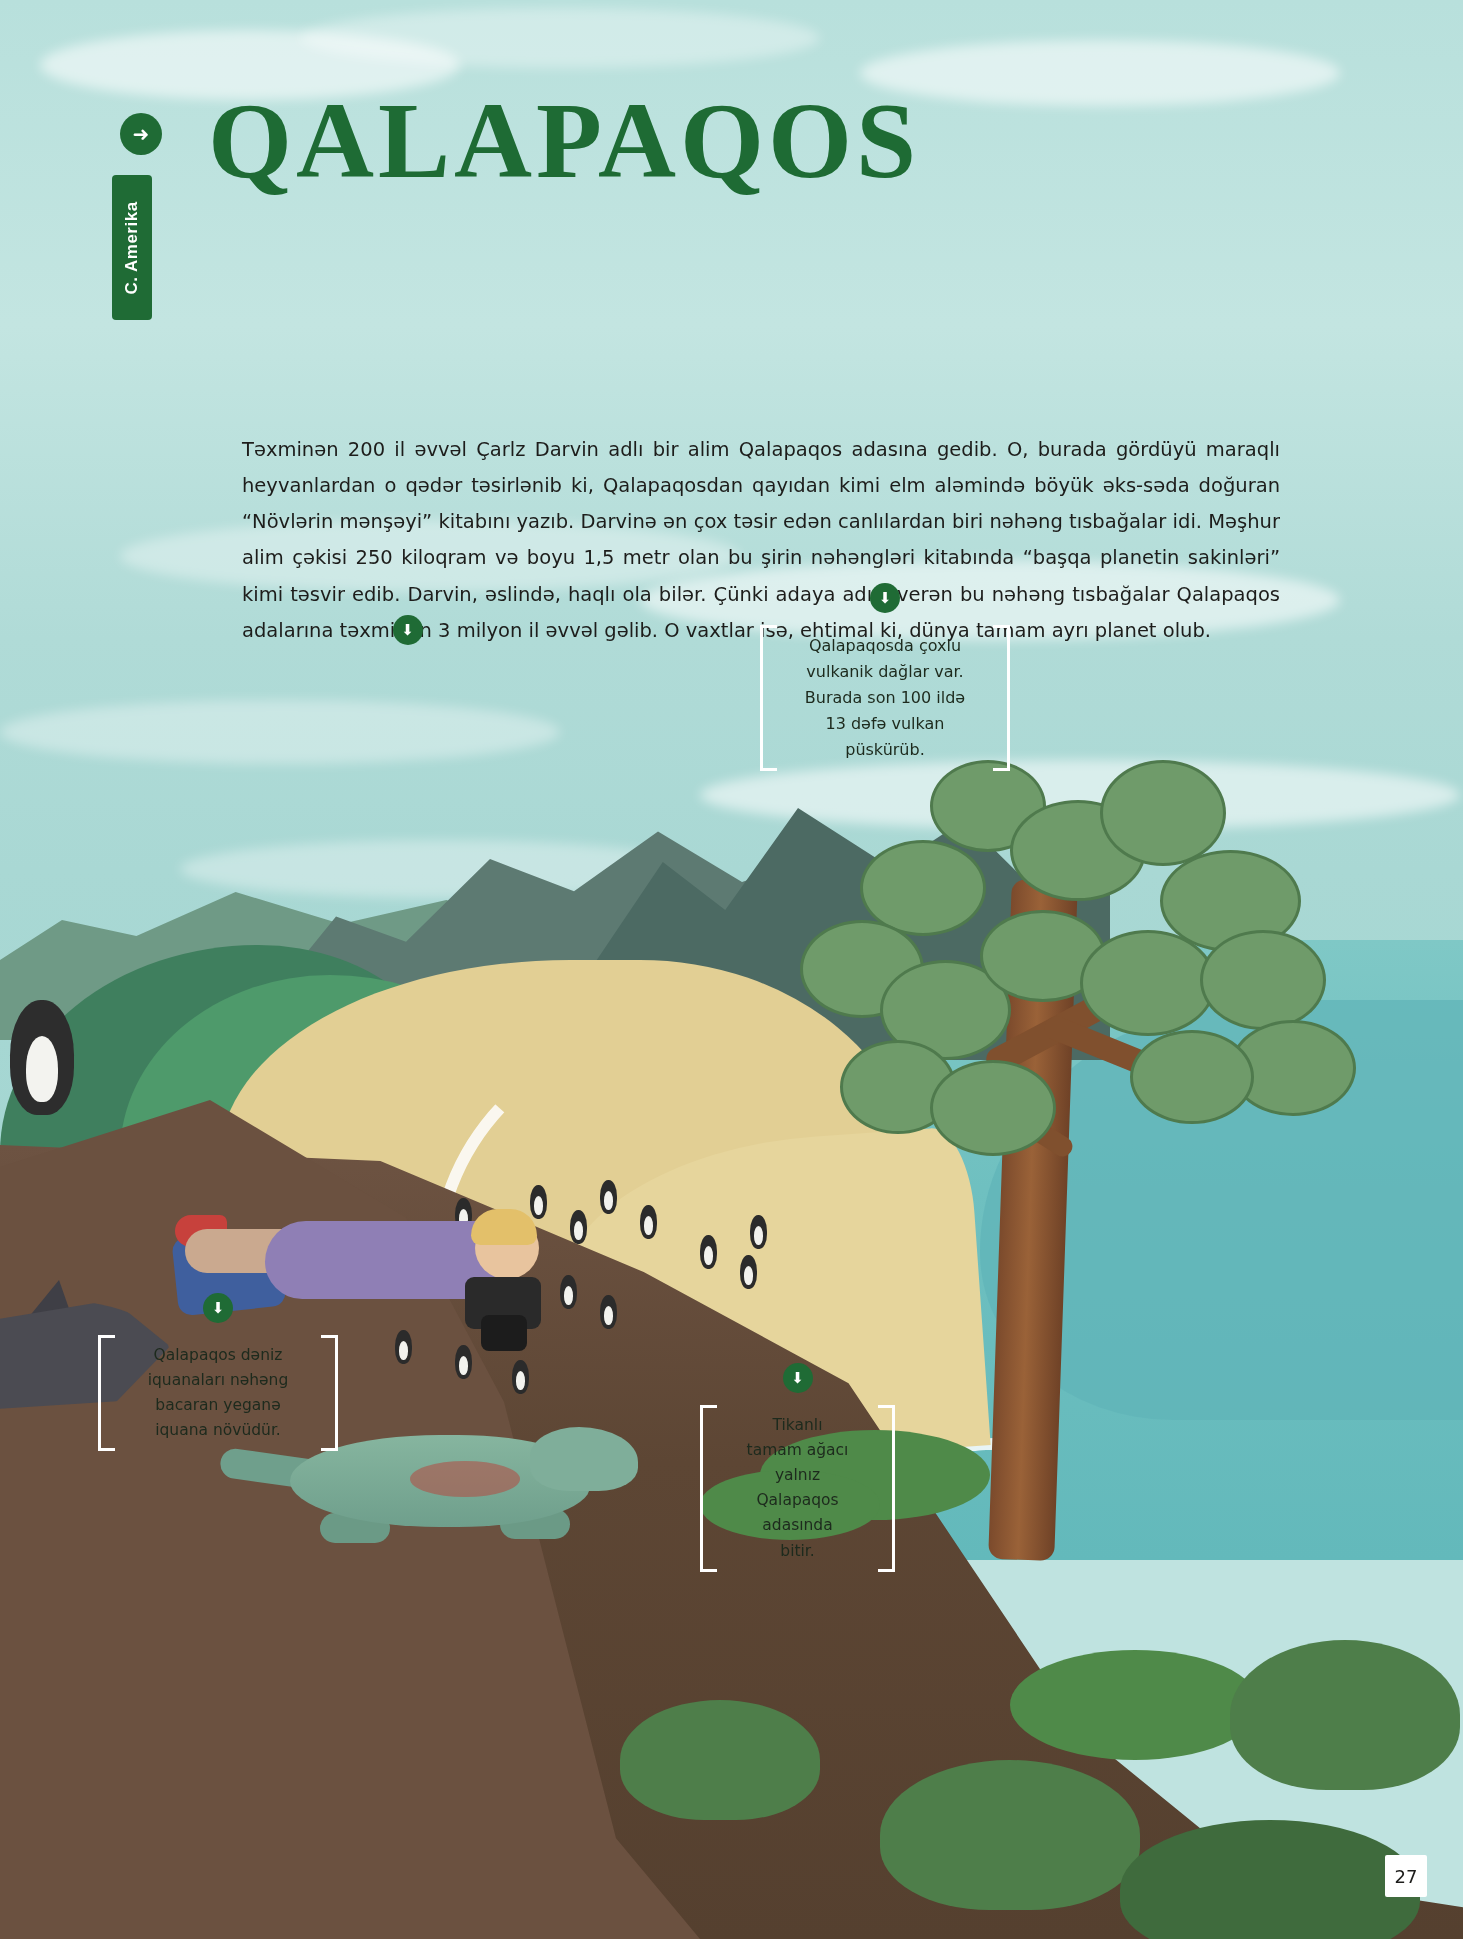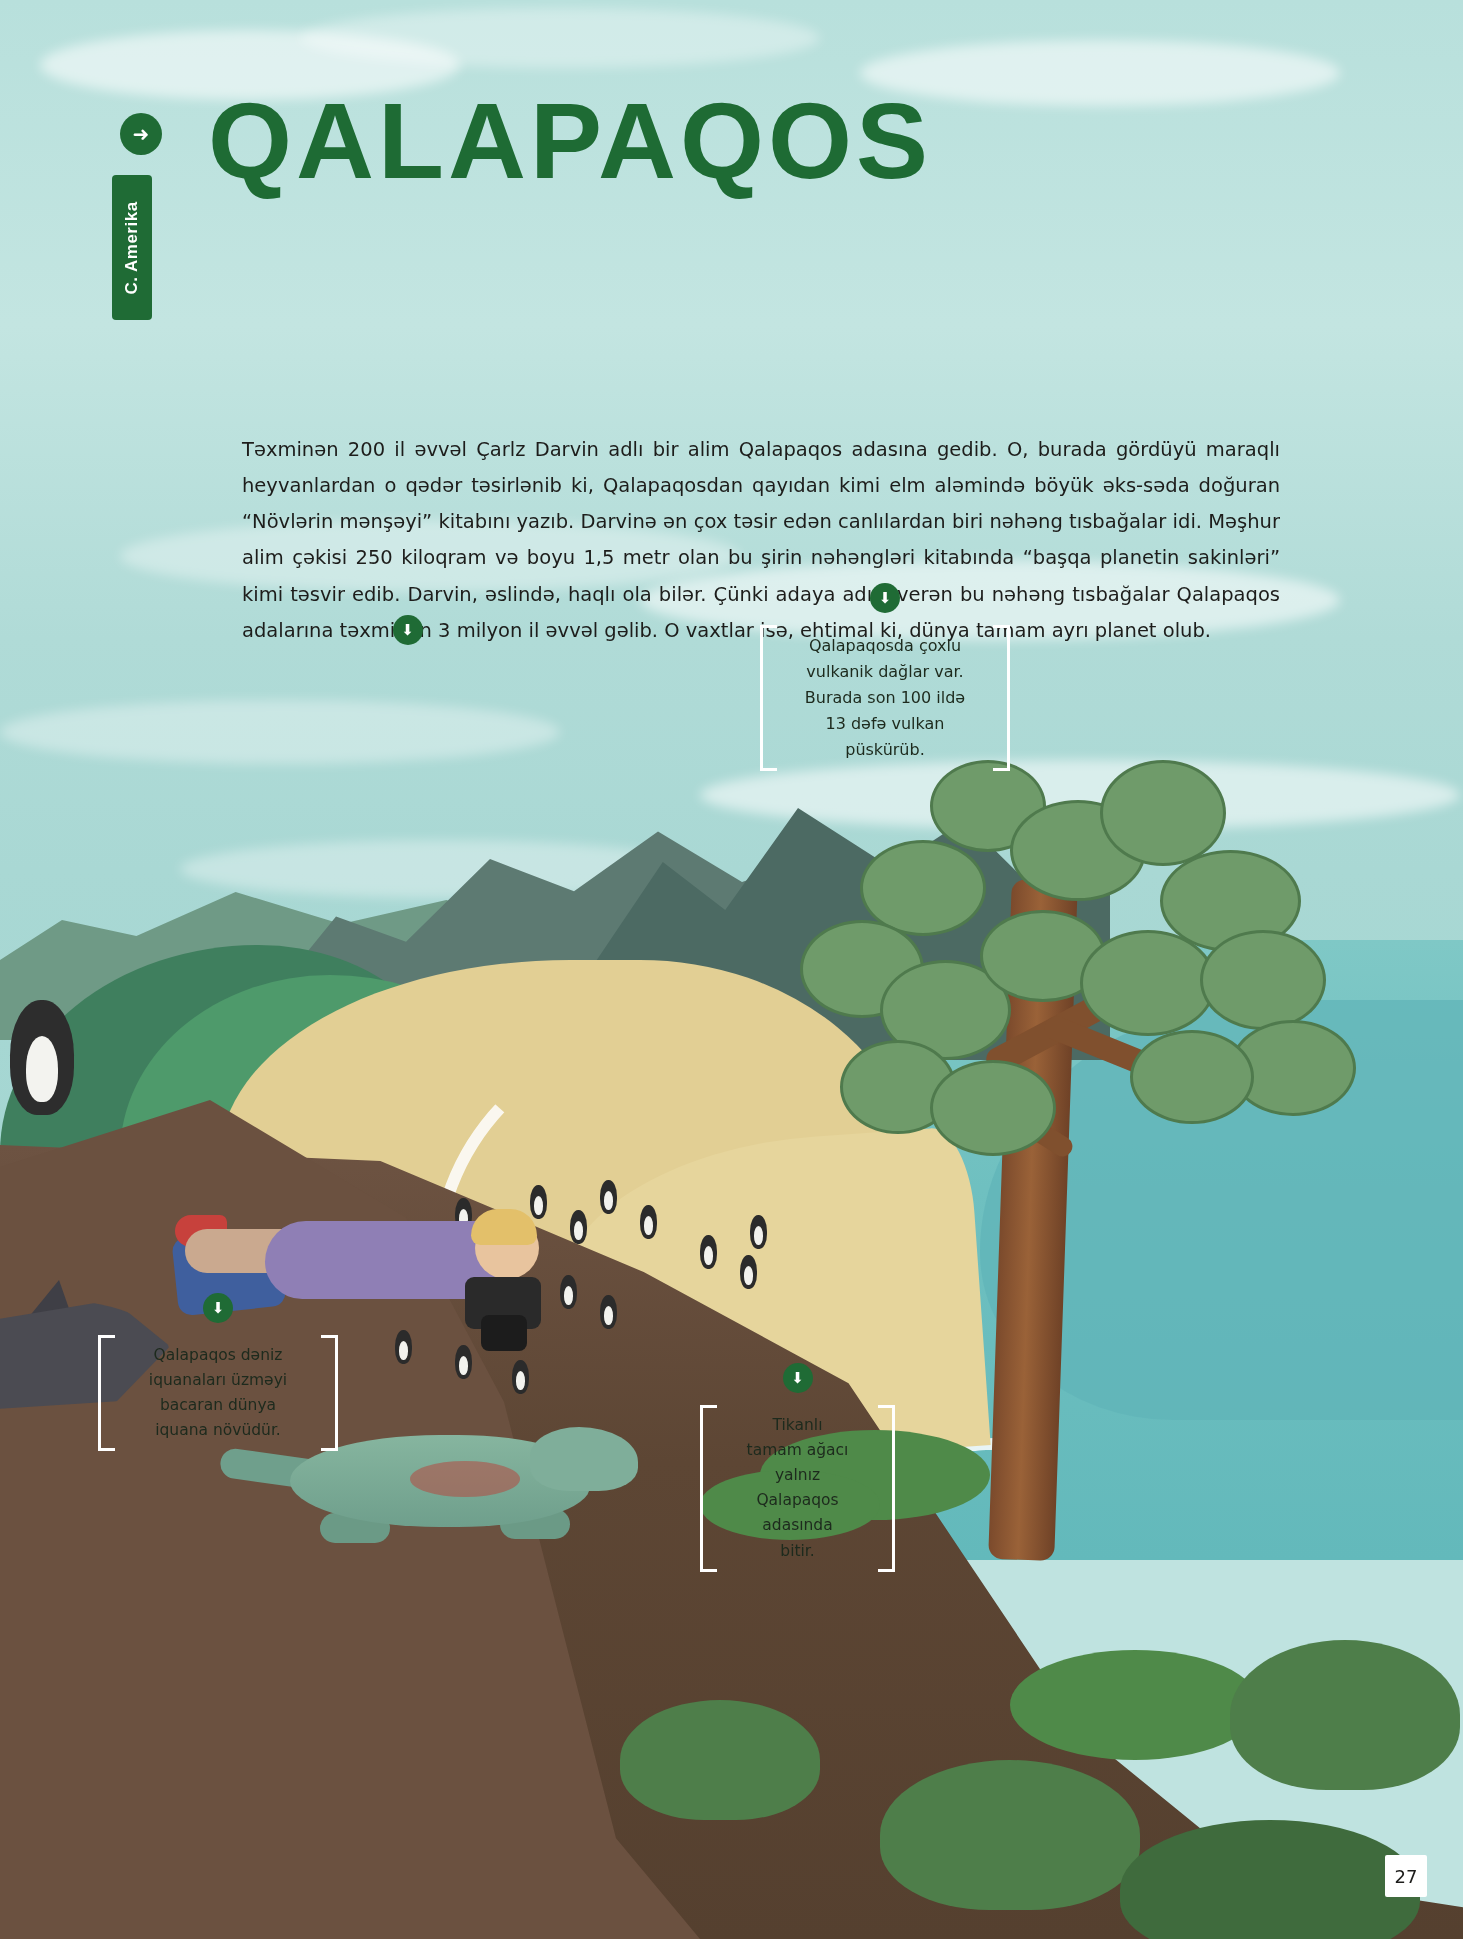--- a/index.html
+++ b/index.html
@@ -67,21 +67,21 @@
     font-family: "DejaVu Sans", sans-serif;
     font-weight: bold;
     font-size: 62px;
     letter-spacing: 6px;
     color: #1e6b34;
     margin: 0 0 2px 58px;
     text-transform: uppercase;
     -webkit-text-stroke: 1px #1e6b34;
   }
   .title-line2 {
-    font-family: Liberation Sans, sans-serif;
+    font-family: Liberation Serif, serif;
     font-weight: bold;
     font-size: 108px;
     letter-spacing: 4px;
     color: #1e6b34;
     margin: -8px 0 0 58px;
     line-height: 1;
     text-transform: uppercase;
   }
 
   .intro {
@@ -509,21 +509,21 @@
     <div class="dot">⬇</div>
   </div>
 
   <div class="callout" id="callout-volcano">
     <div class="dot">⬇</div>
     <div class="bracket">Qalapaqosda çoxlu vulkanik dağlar var. Burada son 100 ildə 13 dəfə vulkan püskürüb.</div>
   </div>
 
   <div class="callout" id="callout-iguana">
     <div class="dot">⬇</div>
-    <div class="bracket">Qalapaqos dəniz iquanaları üzməyi bacaran dünya iquana növüdür.</div>
+    <div class="bracket">Qalapaqos dəniz iquanaları nəhəng bacaran yeganə iquana növüdür.</div>
   </div>
 
   <div class="callout" id="callout-cactus">
     <div class="dot">⬇</div>
     <div class="bracket">Tikanlı tamam ağacı yalnız Qalapaqos adasında bitir.</div>
   </div>
 
   <div class="page-number">27</div>
 </div>
 

